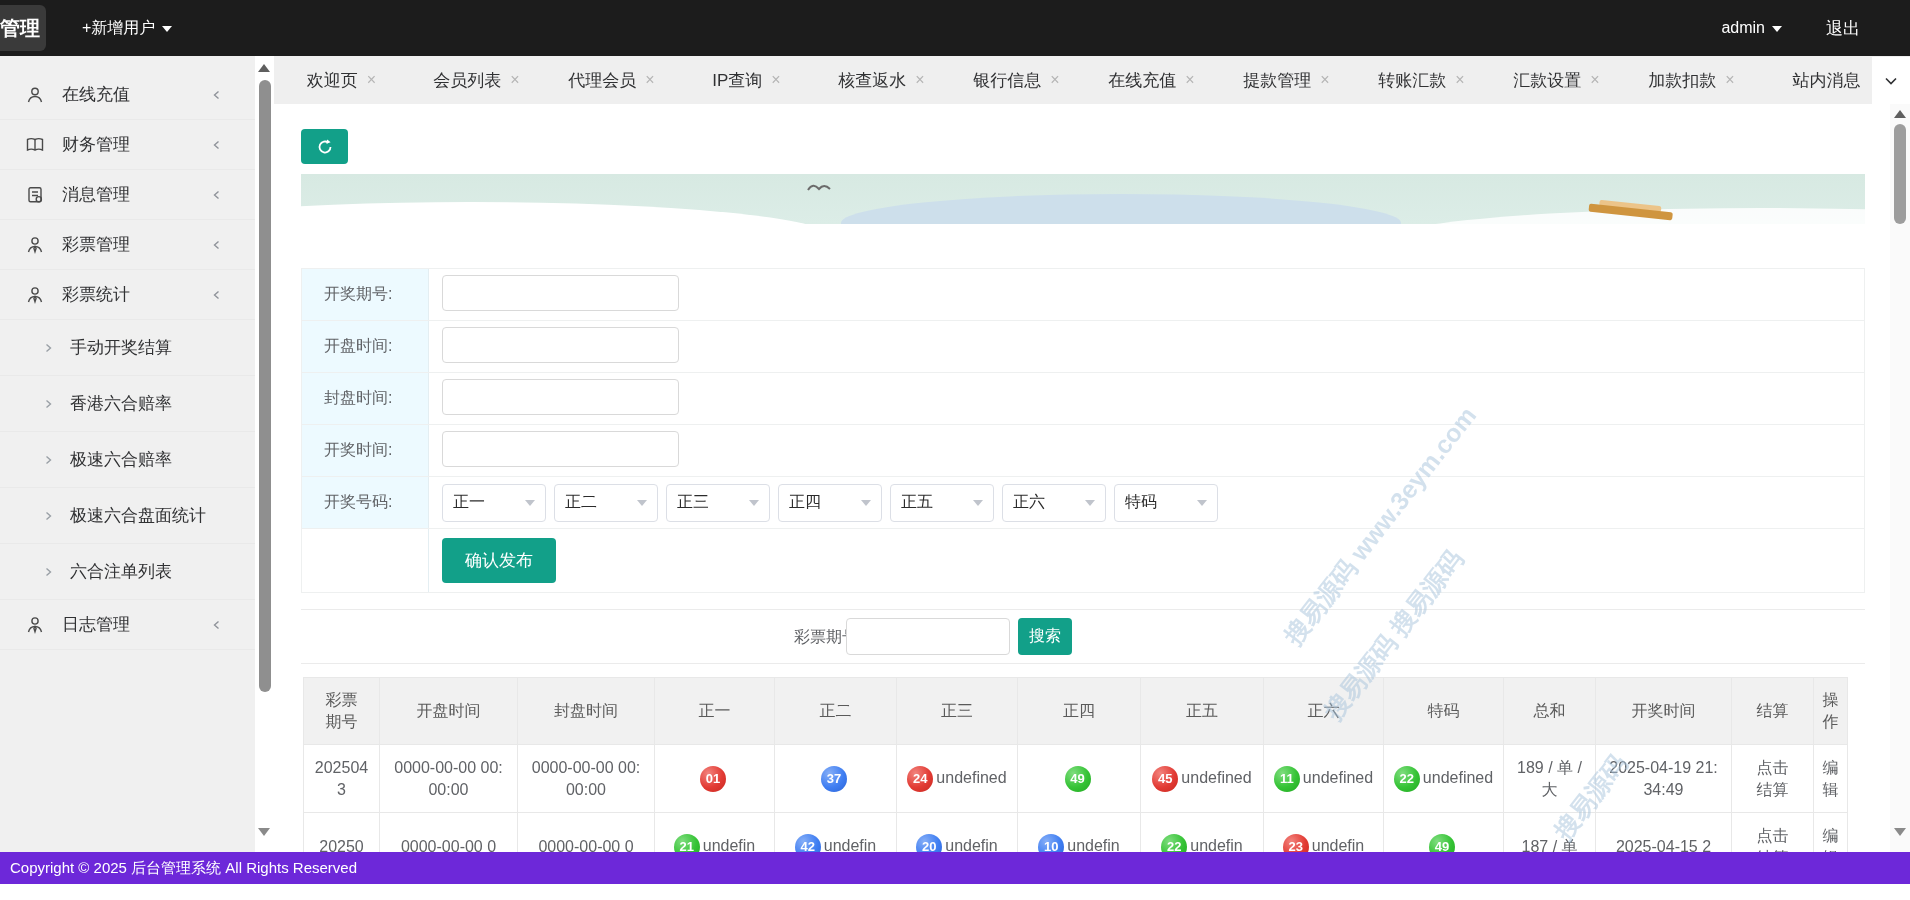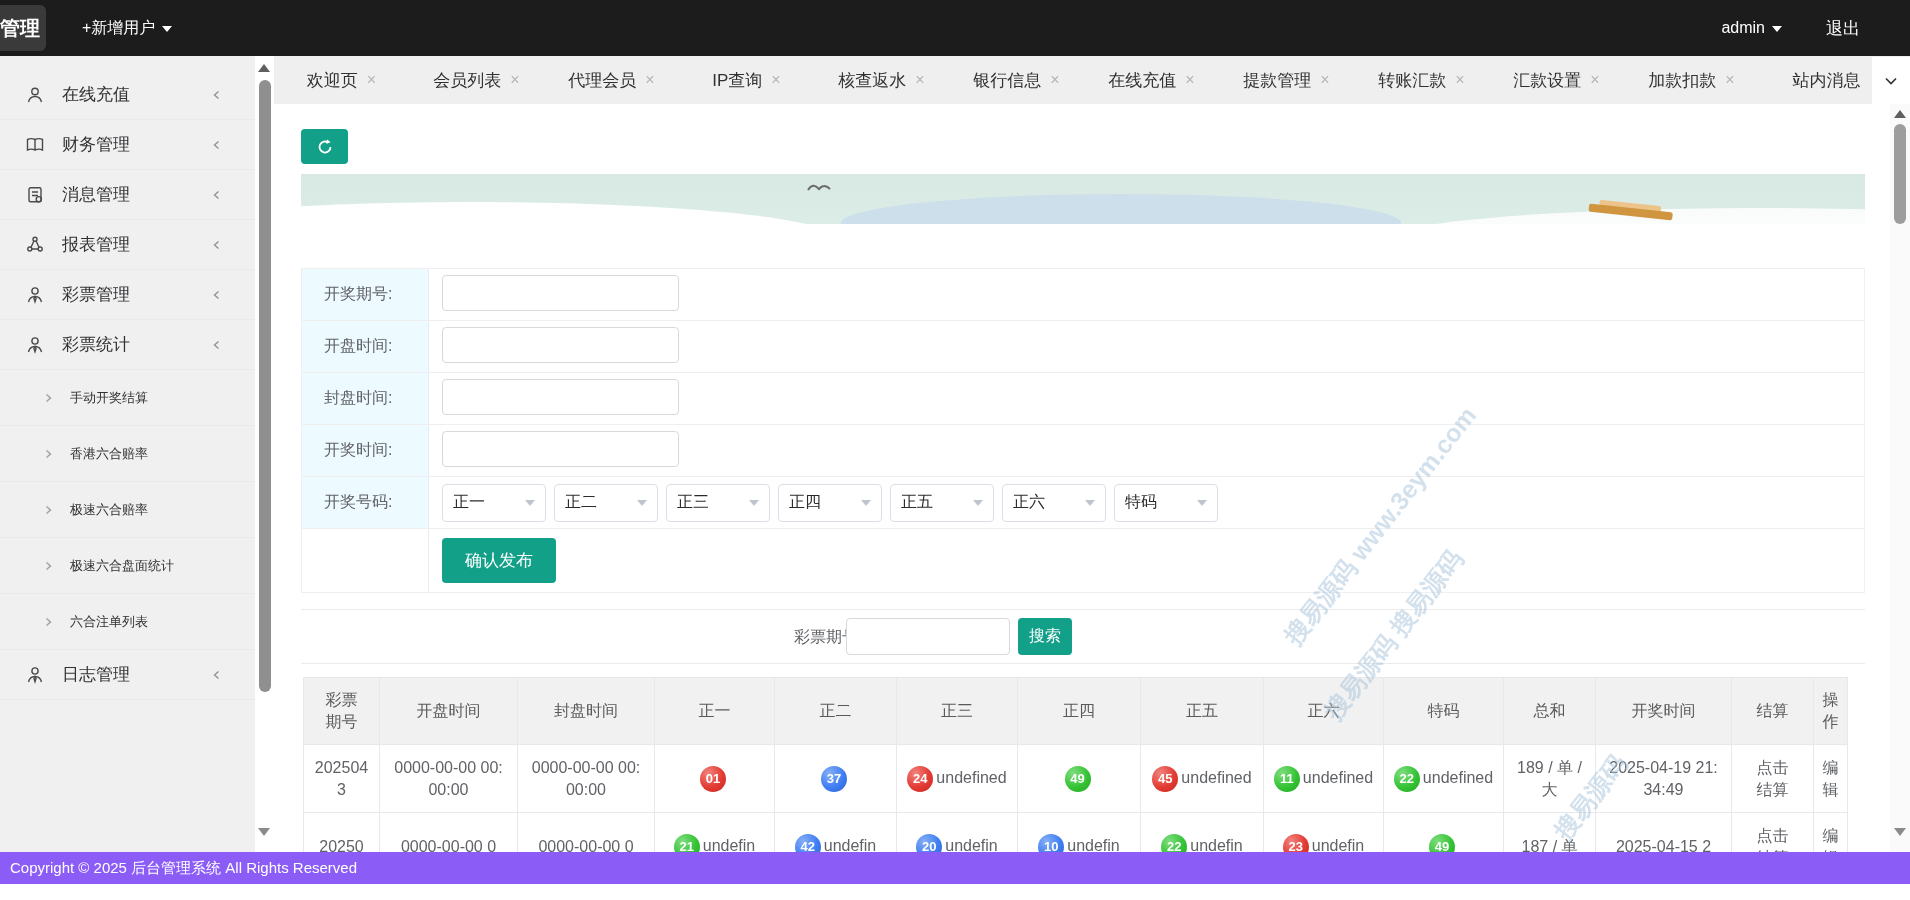--- a/index.html
+++ b/index.html
@@ -25,21 +25,21 @@
   .tab-close{color:#b5b5b5;font-size:16px;margin-left:9px;cursor:pointer;}
   .tab-overflow{position:absolute;left:1872px;top:57px;width:38px;height:47px;background:#ffffff;display:flex;align-items:center;justify-content:center;z-index:6;}
   
   .sidebar{position:absolute;left:0;top:56px;width:255px;height:796px;background:#f0f0f0;padding-top:14px;box-sizing:border-box;overflow:hidden;}
   .side-item{height:49px;display:flex;align-items:center;border-bottom:1px solid #e9e9e9;cursor:pointer;position:relative;}
   .side-item .s-icon{position:absolute;left:25px;width:20px;height:20px;}
   .side-item .s-label{position:absolute;left:62px;font-size:17px;color:#303133;}
   .side-item .s-arrow{position:absolute;right:32px;width:12px;height:12px;}
   .side-sub{height:55px;display:flex;align-items:center;border-bottom:1px solid #e9e9e9;cursor:pointer;position:relative;}
   .side-sub .s-sub-arrow{position:absolute;left:42px;width:12px;height:12px;}
-  .side-sub .s-label{position:absolute;left:70px;font-size:13px;color:#303133;}
+  .side-sub .s-label{position:absolute;left:70px;font-size:17px;color:#303133;}
   .s-icon svg,.s-arrow svg,.s-sub-arrow svg{display:block;width:100%;height:100%;}
   
   .sb-left{position:absolute;left:255px;top:56px;width:19px;height:796px;background:#ffffff;z-index:4;}
   .sb-right{position:absolute;left:1890px;top:104px;width:20px;height:748px;background:#fafafa;z-index:4;}
   .sb-thumb{position:absolute;border-radius:6px;background:#8f8f8f;cursor:pointer;}
   .sb-arrow{position:absolute;width:0;height:0;cursor:pointer;}
   .arr-up{border-left:6px solid transparent;border-right:6px solid transparent;border-bottom:8px solid #5f5f5f;}
   .arr-down{border-left:6px solid transparent;border-right:6px solid transparent;border-top:8px solid #8a8a8a;}
   
   .refresh-btn{position:absolute;left:301px;top:129px;width:47px;height:35px;background:#12a089;border-radius:4px;display:flex;align-items:center;justify-content:center;cursor:pointer;z-index:3;}
@@ -80,21 +80,21 @@
   .dtable td.c13,.dtable th.c13{padding:0 6px;}
   .link-cell{color:#2b6bd8;cursor:pointer;}
   .ball{display:inline-flex;width:26px;height:26px;border-radius:50%;align-items:center;justify-content:center;
     color:#fff;font-size:13px;font-weight:bold;vertical-align:middle;margin:1px 3px 1px 0;}
   .ball-red{background:radial-gradient(circle at 32% 28%, #f2837d 0%, #e23b34 55%, #c9271f 100%);}
   .ball-blue{background:radial-gradient(circle at 32% 28%, #85aef7 0%, #3f7ef2 55%, #2b63d6 100%);}
   .ball-green{background:radial-gradient(circle at 32% 28%, #7fdd7f 0%, #35c335 55%, #22a822 100%);}
   
   .wm{position:absolute;color:#a8c4dc;opacity:.5;font-size:25px;font-weight:bold;white-space:nowrap;transform:rotate(-52deg);transform-origin:left center;z-index:8;pointer-events:none;}
   
-  .footer{position:absolute;left:0;top:852px;width:1910px;height:32px;background:#8b5cf6;color:#ffffff;font-size:15px;display:flex;align-items:center;padding-left:10px;box-sizing:border-box;z-index:20;}
+  .footer{position:absolute;left:0;top:852px;width:1910px;height:32px;background:#6d28d9;color:#ffffff;font-size:15px;display:flex;align-items:center;padding-left:10px;box-sizing:border-box;z-index:20;}
 </style>
 </head>
 <body>
 
 <header class="topbar">
   <div class="logo-box">
     <span>管理</span>
   </div>
   <div class="topbar-item new-user">
     <span>+新增用户</span>
@@ -197,36 +197,20 @@
     </div>
     <div class="side-item">
       <span class="s-icon">
         <svg viewBox="0 0 20 20">
           <rect x="4" y="2.8" width="12" height="14" rx="1.5" fill="none" stroke="#4a4a4a" stroke-width="1.4"></rect>
           <path d="M7 7h6M7 10.5h6" fill="none" stroke="#4a4a4a" stroke-width="1.4"></path>
           <circle cx="13.8" cy="14.2" r="2.6" fill="none" stroke="#4a4a4a" stroke-width="1.4"></circle>
         </svg>
       </span>
       <span class="s-label">消息管理</span>
-      <span class="s-arrow">
-        <svg viewBox="0 0 12 12">
-          <polyline points="7.5,2.5 3.5,6 7.5,9.5" fill="none" stroke="#8f939a" stroke-width="1.4"></polyline>
-        </svg>
-      </span>
-    </div>
-    <div class="side-item">
-      <span class="s-icon">
-        <svg viewBox="0 0 20 20">
-          <circle cx="10" cy="4.2" r="2" fill="none" stroke="#4a4a4a" stroke-width="1.4"></circle>
-          <circle cx="4.8" cy="14" r="2" fill="none" stroke="#4a4a4a" stroke-width="1.4"></circle>
-          <circle cx="15.2" cy="14" r="2" fill="none" stroke="#4a4a4a" stroke-width="1.4"></circle>
-          <path d="M8.9 6 6 12.2 M11.1 6 14 12.2 M6.8 14h6.4" fill="none" stroke="#4a4a4a" stroke-width="1.4"></path>
-        </svg>
-      </span>
-      <span class="s-label">报表管理</span>
       <span class="s-arrow">
         <svg viewBox="0 0 12 12">
           <polyline points="7.5,2.5 3.5,6 7.5,9.5" fill="none" stroke="#8f939a" stroke-width="1.4"></polyline>
         </svg>
       </span>
     </div>
     <div class="side-item">
       <span class="s-icon">
         <svg viewBox="0 0 20 20">
           <circle cx="10" cy="6" r="3.1" fill="none" stroke="#4a4a4a" stroke-width="1.4"></circle>

